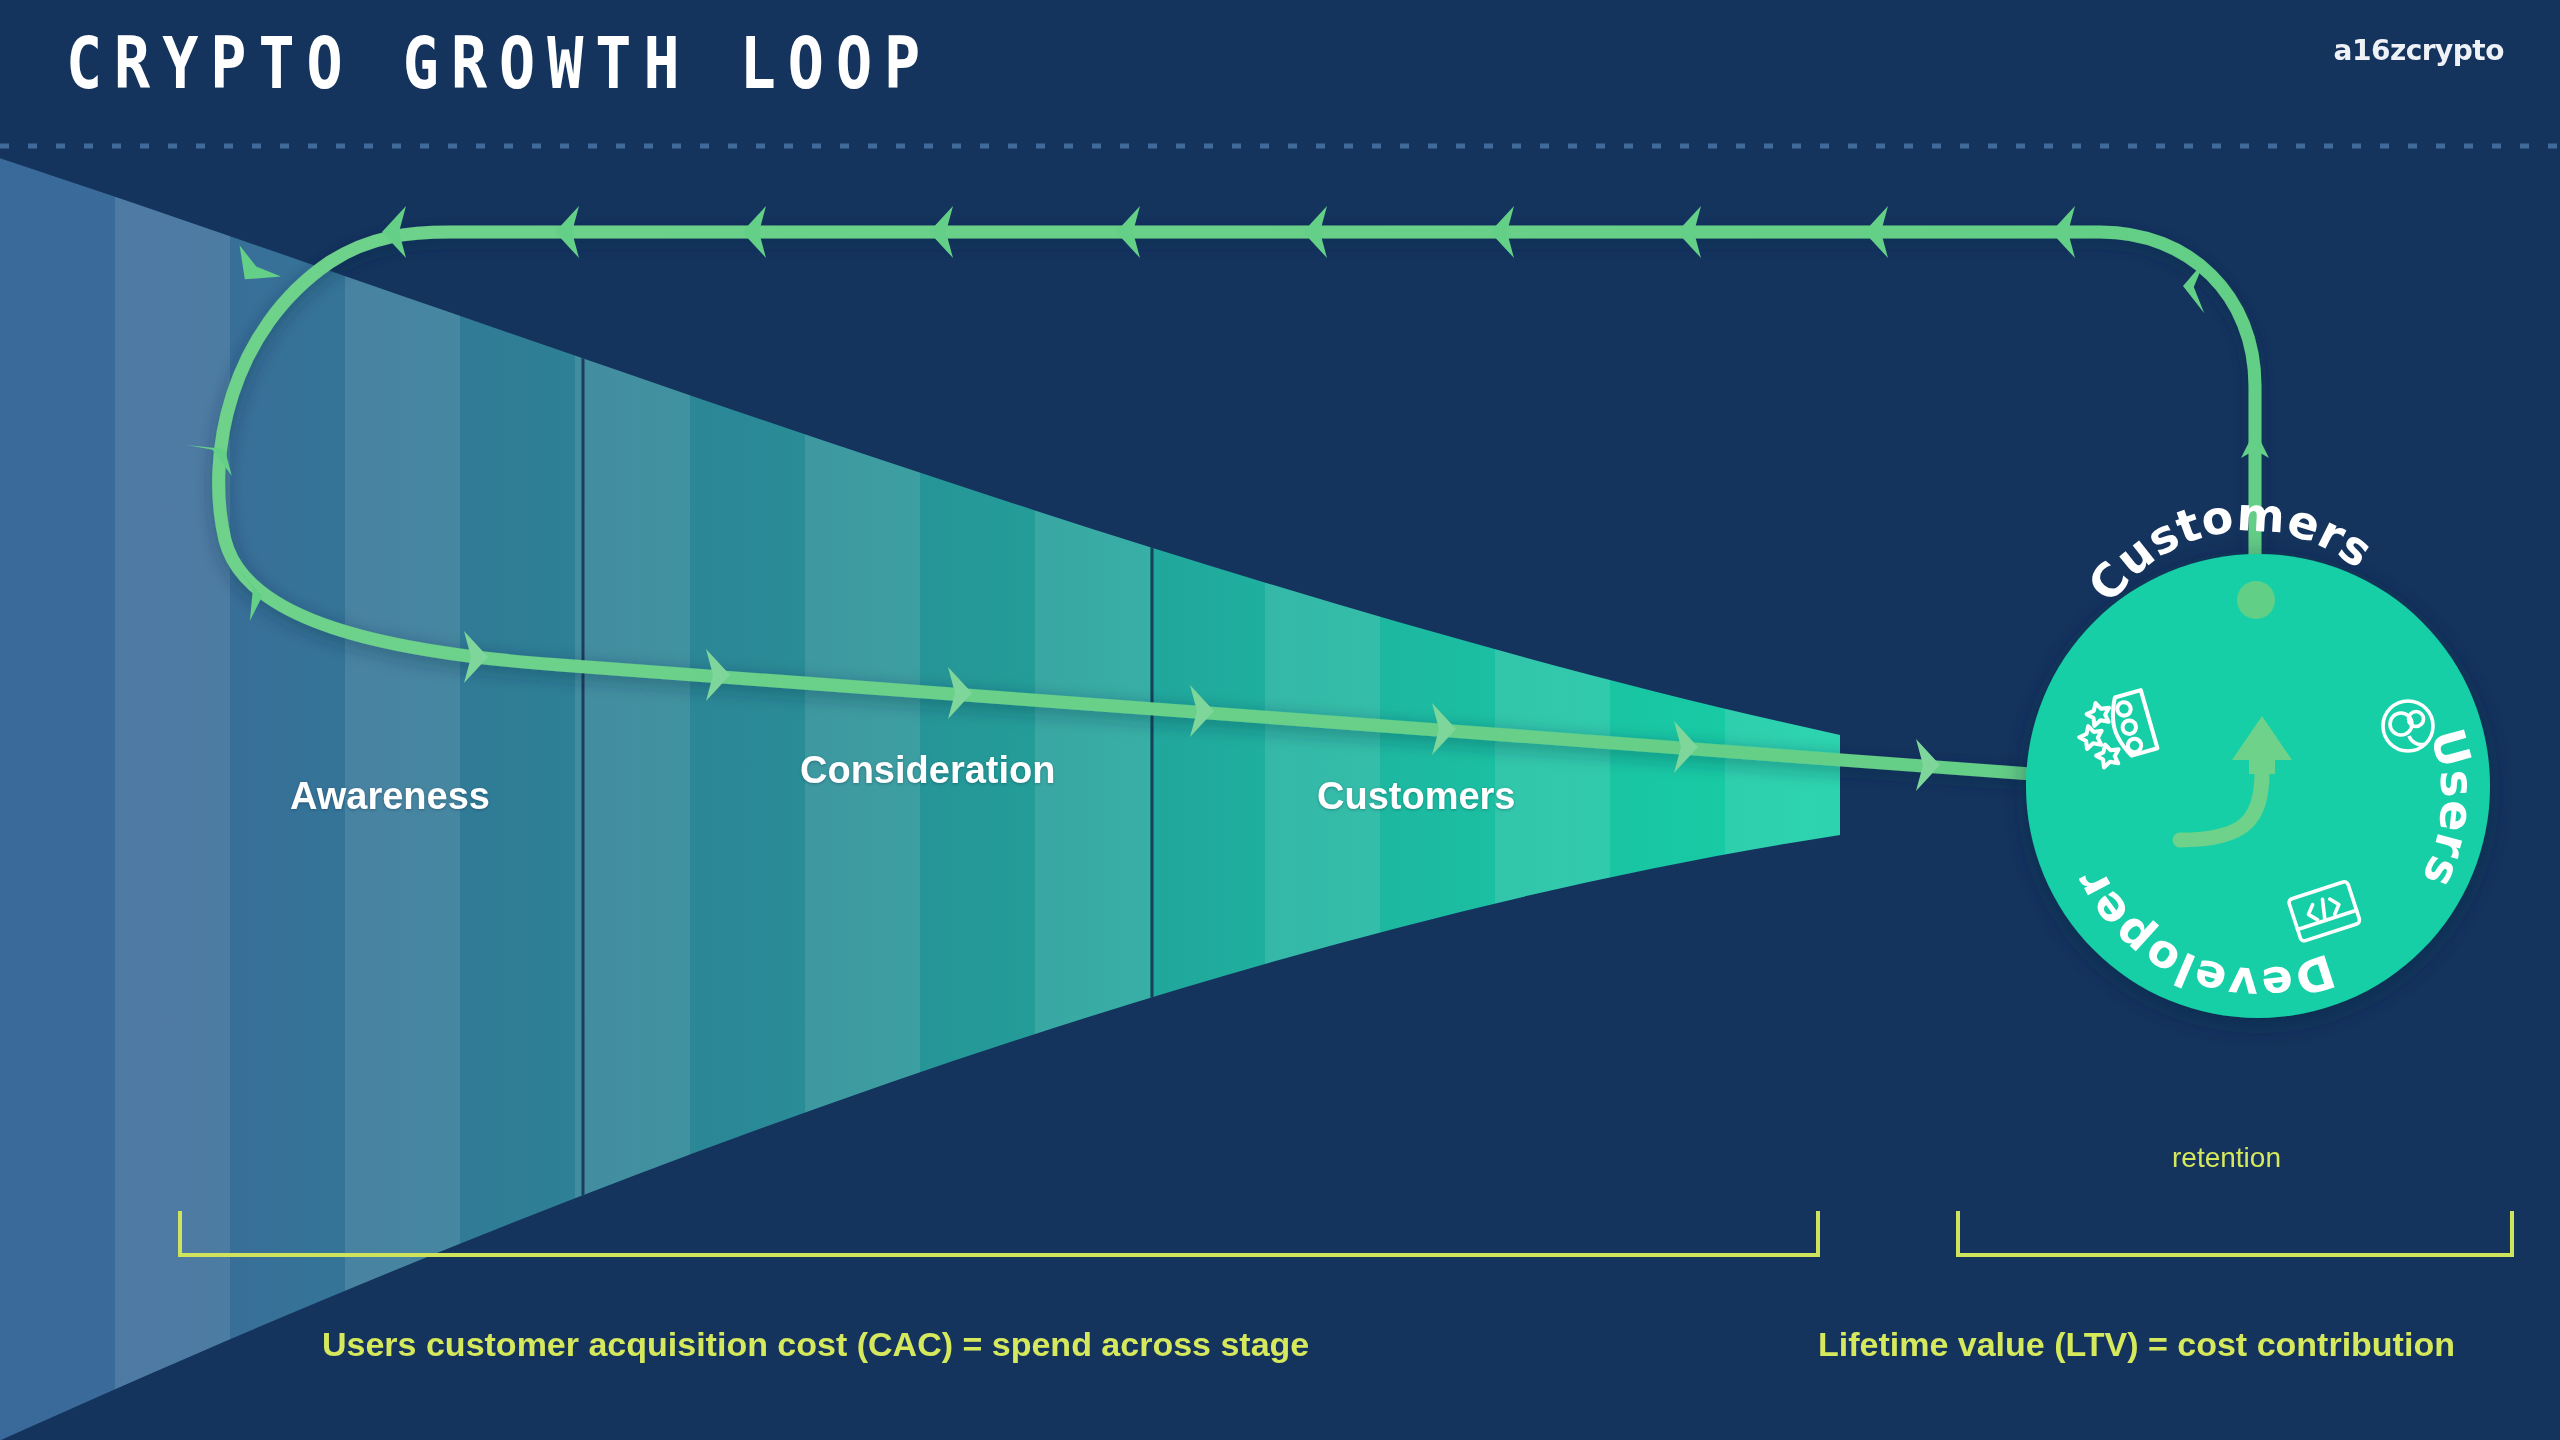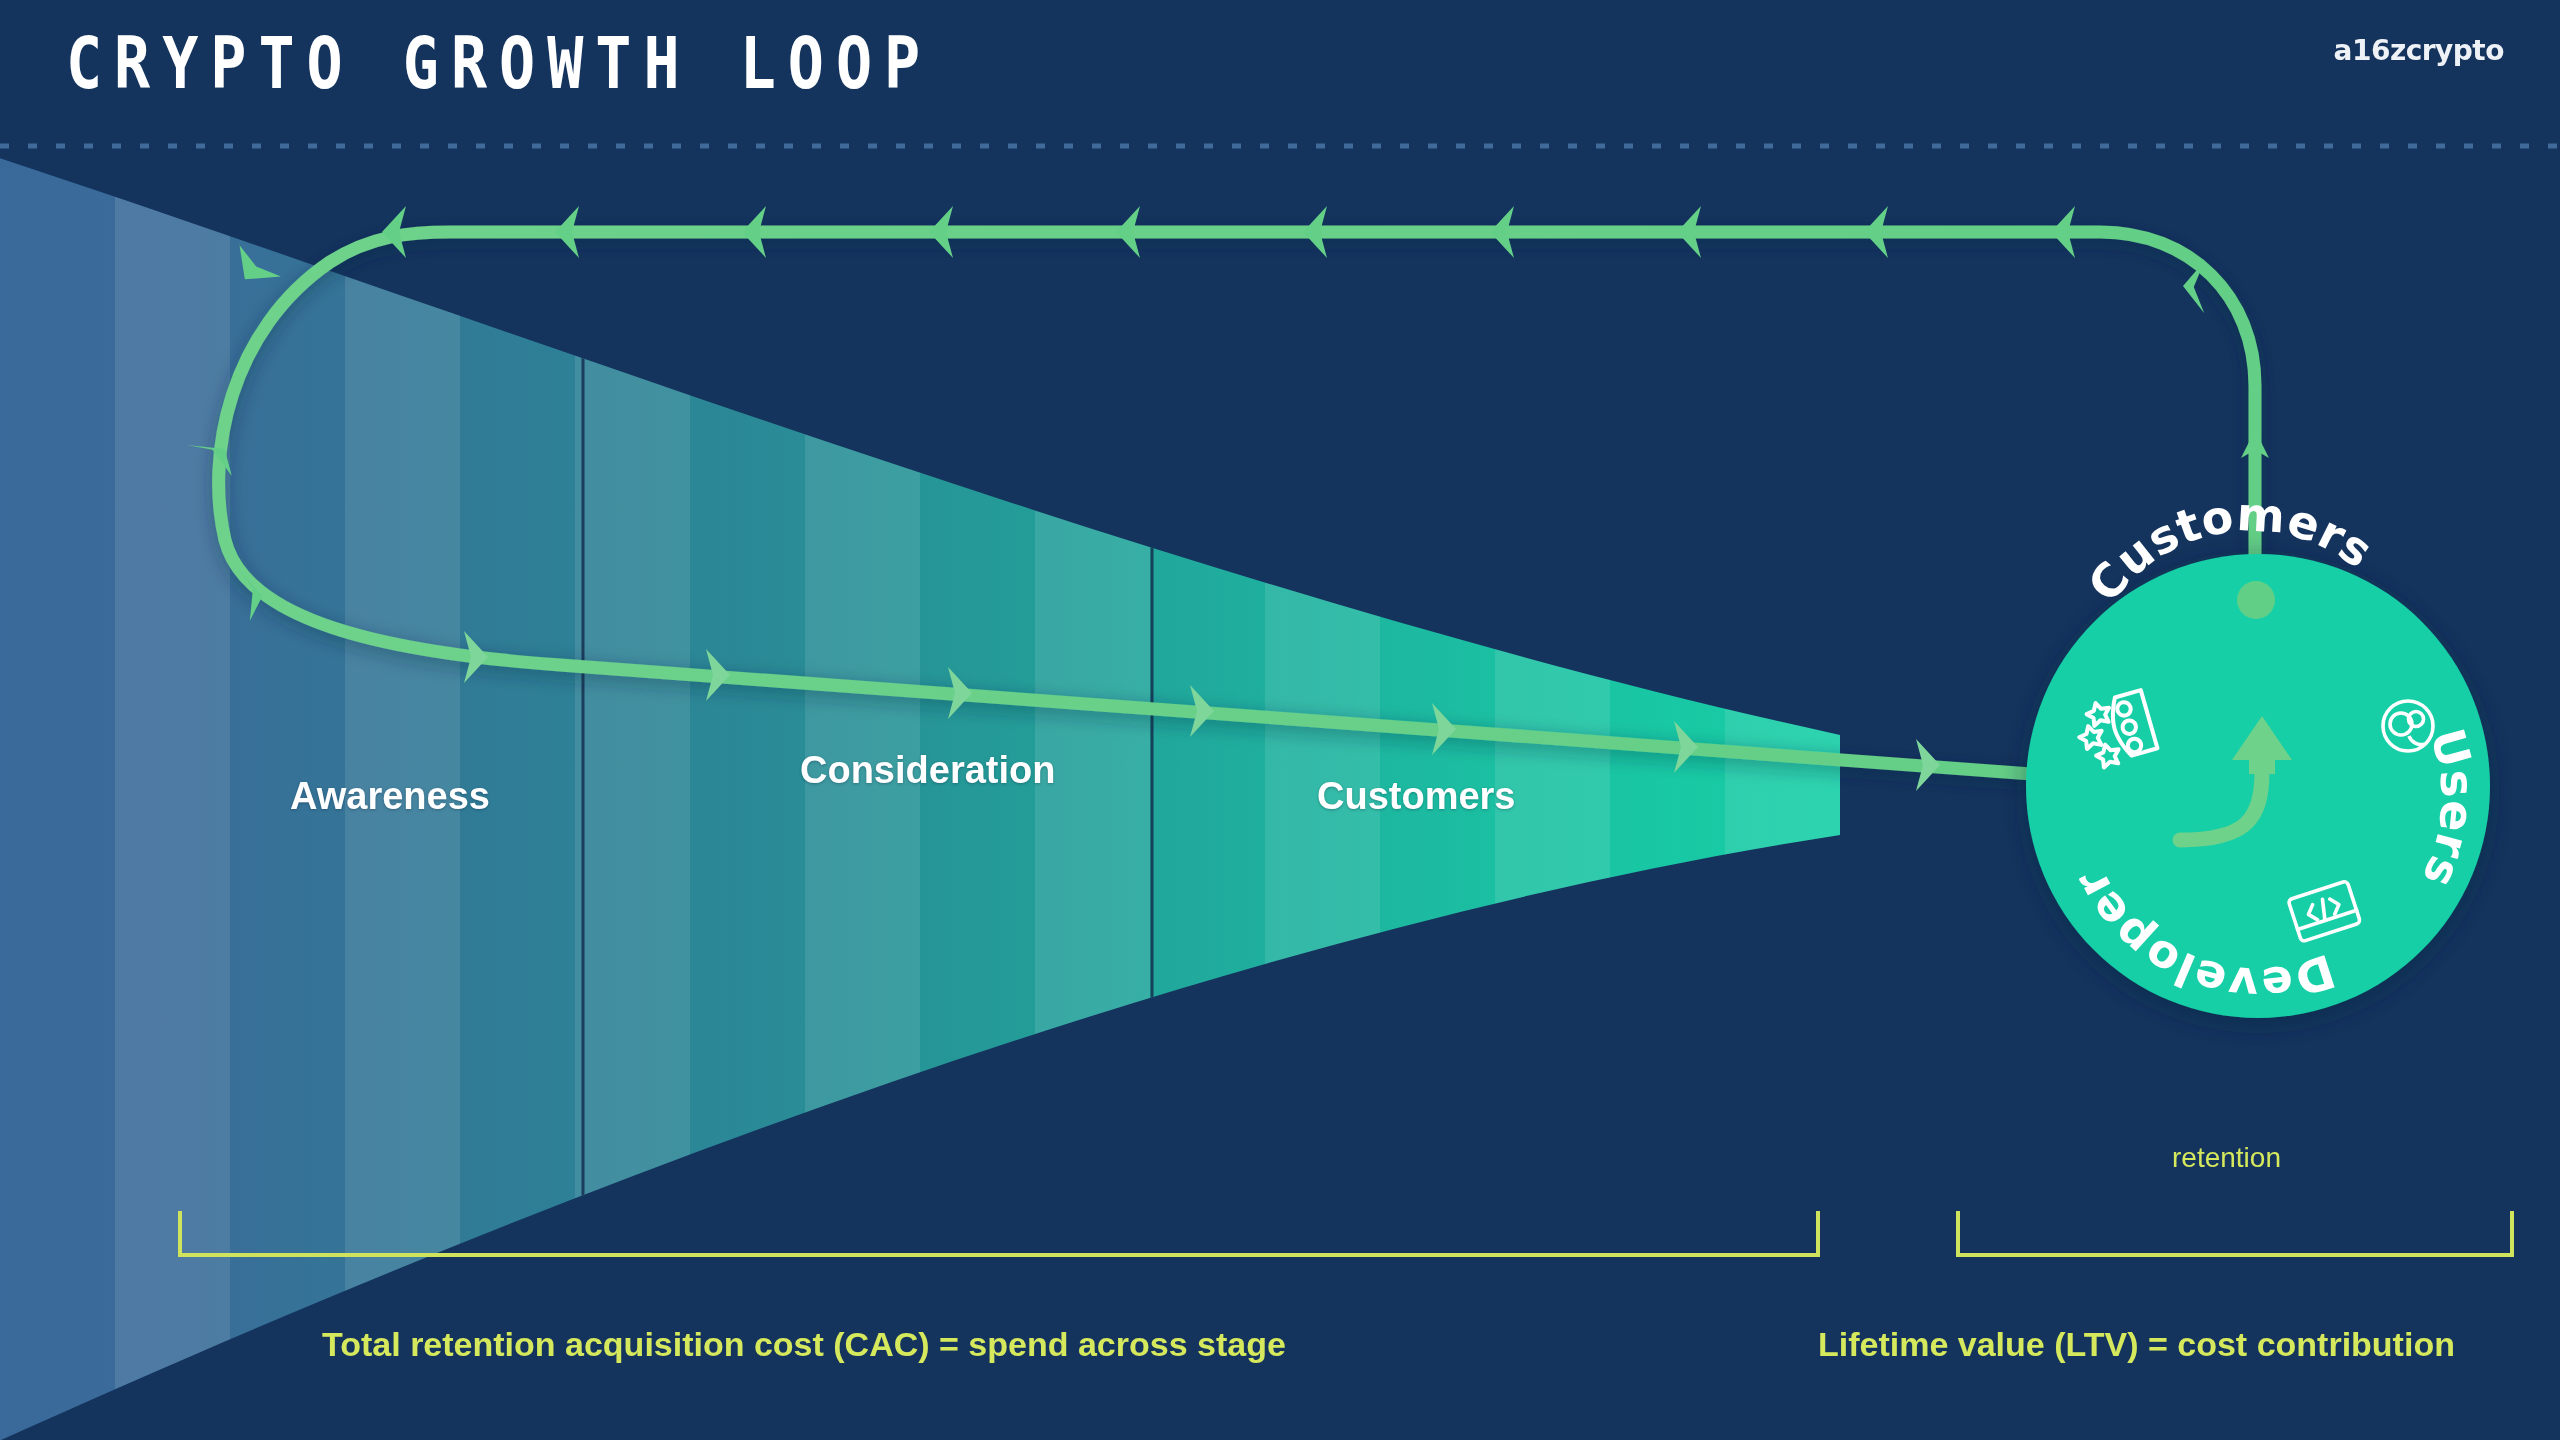--- a/index.html
+++ b/index.html
@@ -216,16 +216,16 @@
 
   <div class="hdr-title">CRYPTO GROWTH LOOP</div>
   <div class="hdr-logo">a16zcrypto</div>
 
   <div class="stage-label" style="left:290px;  top:775px;">Awareness</div>
   <div class="stage-label" style="left:800px;  top:749px;">Consideration</div>
   <div class="stage-label" style="left:1317px; top:775px;">Customers</div>
 
   <div class="retention-label" style="left:2172px; top:1142px;">retention</div>
 
-  <div class="cap-label" style="left:322px;  top:1325px;">Total retention acquisition cost (CAC) = spend across stage</div>
+  <div class="cap-label" style="left:322px;  top:1325px;">Users customer acquisition cost (CAC) = spend across stage</div>
   <div class="cap-label" style="left:1818px; top:1325px;">Lifetime value (LTV) = cost contribution</div>
 
 </div>
 
 </body></html>

